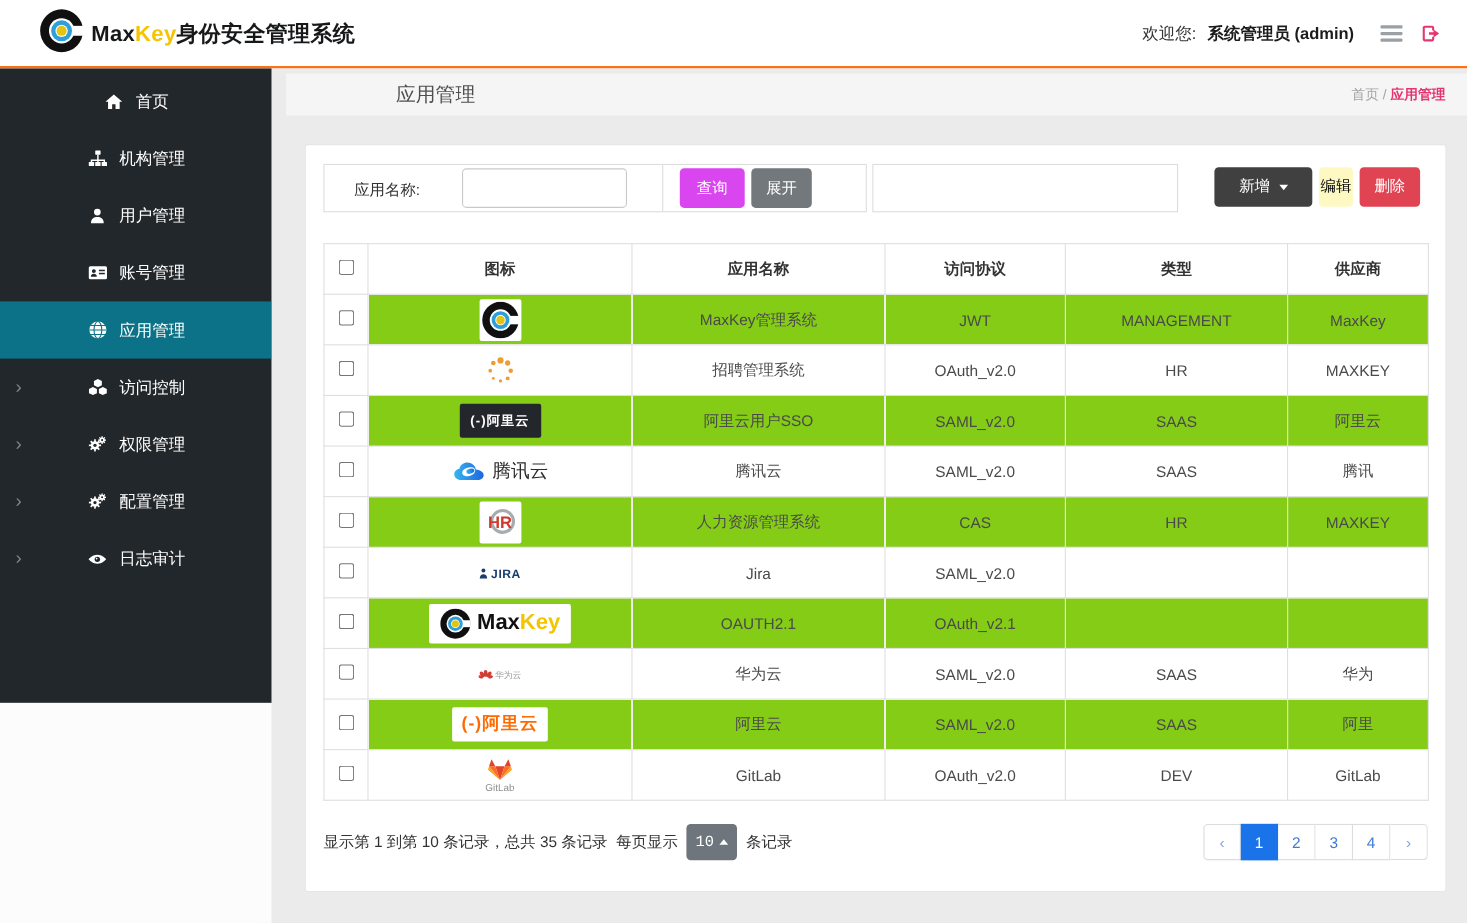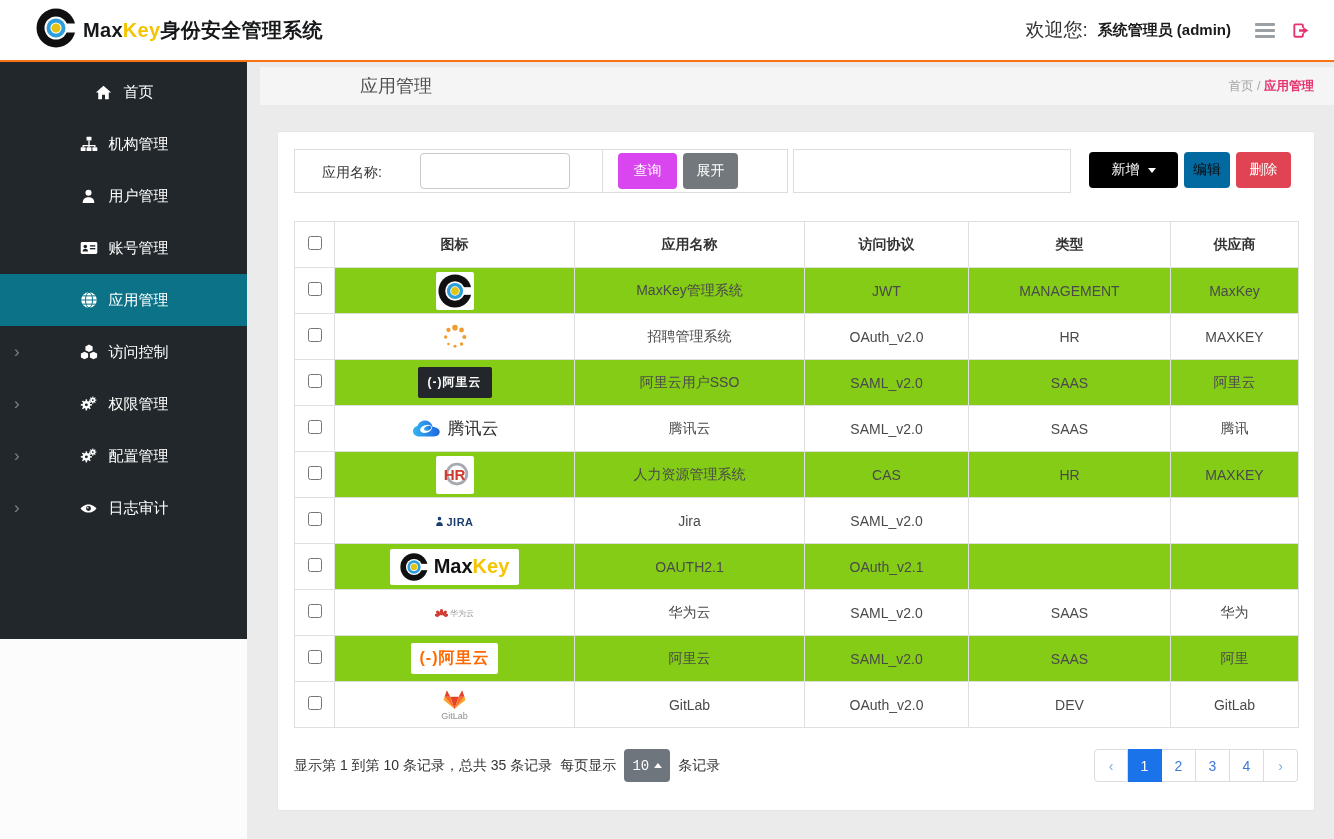--- a/index.html
+++ b/index.html
@@ -5,21 +5,21 @@
 *{margin:0;padding:0;box-sizing:border-box}
 html,body{background:#ebebeb;font-family:"Liberation Sans","DejaVu Sans",sans-serif}
 .stage{position:relative;width:1334px;height:839px;overflow:hidden;background:#ebebeb}
 
 
 .topbar{position:absolute;left:0;top:0;width:1334px;height:62px;background:#fff;display:flex;align-items:center;justify-content:space-between;padding:0 24px 0 36px;border-bottom:2px solid #f97316;z-index:5}
 .brand{display:flex;align-items:center;gap:7px;cursor:pointer}
 .brand-text{font-size:20px;font-weight:bold;color:#17181a;letter-spacing:.3px}
 .b-key{color:#f5c400}
 .top-right{display:flex;align-items:center;gap:10px}
-.welcome{font-size:19px;color:#333}
+.welcome{font-size:15px;color:#333}
 .username{font-size:15px;font-weight:bold;color:#1b1b1b}
 .hamburger{display:inline-flex;flex-direction:column;gap:3px;cursor:pointer;margin-left:14px}
 .hamburger i{display:block;width:20px;height:3px;background:#9aa0a4;border-radius:1px}
 .logout{cursor:pointer;display:inline-flex;margin-left:6px}
 
 
 .sidebar{position:absolute;left:0;top:62px;width:247px;height:577px;background:#22272b;padding-top:4px}
 .under-sidebar{position:absolute;left:0;top:639px;width:247px;height:200px;background:#fcfcfc}
 .side-item{position:relative;height:52px;display:flex;align-items:center;justify-content:center;gap:10px;color:#fff;font-size:15px;cursor:pointer}
 .side-item .chev{position:absolute;left:14px;top:50%;transform:translateY(-52%);color:#7c858b;font-size:17px;line-height:1}
@@ -39,23 +39,23 @@
 .toolbar{position:absolute;left:16px;top:17px;width:1004px;height:44px}
 .boxA{position:absolute;left:0;top:0;width:494px;height:44px;border:1px solid #ddd}
 .vsep{position:absolute;left:307px;top:0;width:1px;height:42px;background:#ddd}
 .search-label{position:absolute;left:27px;top:14px;font-size:14px;color:#333}
 .search-input{position:absolute;left:125px;top:3px;width:150px;height:36px;border:1px solid #c9c9c9;border-radius:4px;padding:0 8px;font-size:14px;font-family:inherit;background:#fff}
 .btn{border:none;border-radius:4px;font-size:14px;font-family:inherit;cursor:pointer;height:36px}
 .btn-query{position:absolute;left:323px;top:3px;width:59px;background:#d946ef;color:#fff}
 .btn-expand{position:absolute;left:388px;top:3px;width:55px;background:#73787c;color:#fff}
 .boxB{position:absolute;left:499px;top:0;width:278px;height:44px;border:1px solid #ddd}
 .action-btns{position:absolute;right:7px;top:3px;display:flex;gap:6px}
-.btn-add{width:89px;background:#000000;color:#fff;display:inline-flex;align-items:center;justify-content:center;gap:8px}
+.btn-add{width:89px;background:#404040;color:#fff;display:inline-flex;align-items:center;justify-content:center;gap:8px}
 .caret-down{width:0;height:0;border:4px solid transparent;border-top:5px solid #fff;margin-top:5px}
-.btn-edit{width:46px;background:#0369a1;color:#0c0c0c}
+.btn-edit{width:31px;background:#fef9c3;color:#0c0c0c}
 .btn-delete{width:55px;background:#e04351;color:#fff}
 
 
 .grid{position:absolute;left:16px;top:89px;width:1004px;border-collapse:collapse;table-layout:fixed;font-size:14px;color:#4a4a4a}
 .grid th,.grid td{border:1px solid #dfdfdf;height:46px;text-align:center;vertical-align:middle;overflow:hidden;padding:0 4px}
 .grid th{font-weight:bold;color:#333;background:#fff;font-size:14px}
 .grid tr.striped td{background:#84cc16}
 .grid tr.striped td.cb-cell{background:#fff}
 .grid input[type=checkbox]{width:14px;height:14px;cursor:pointer}
 

